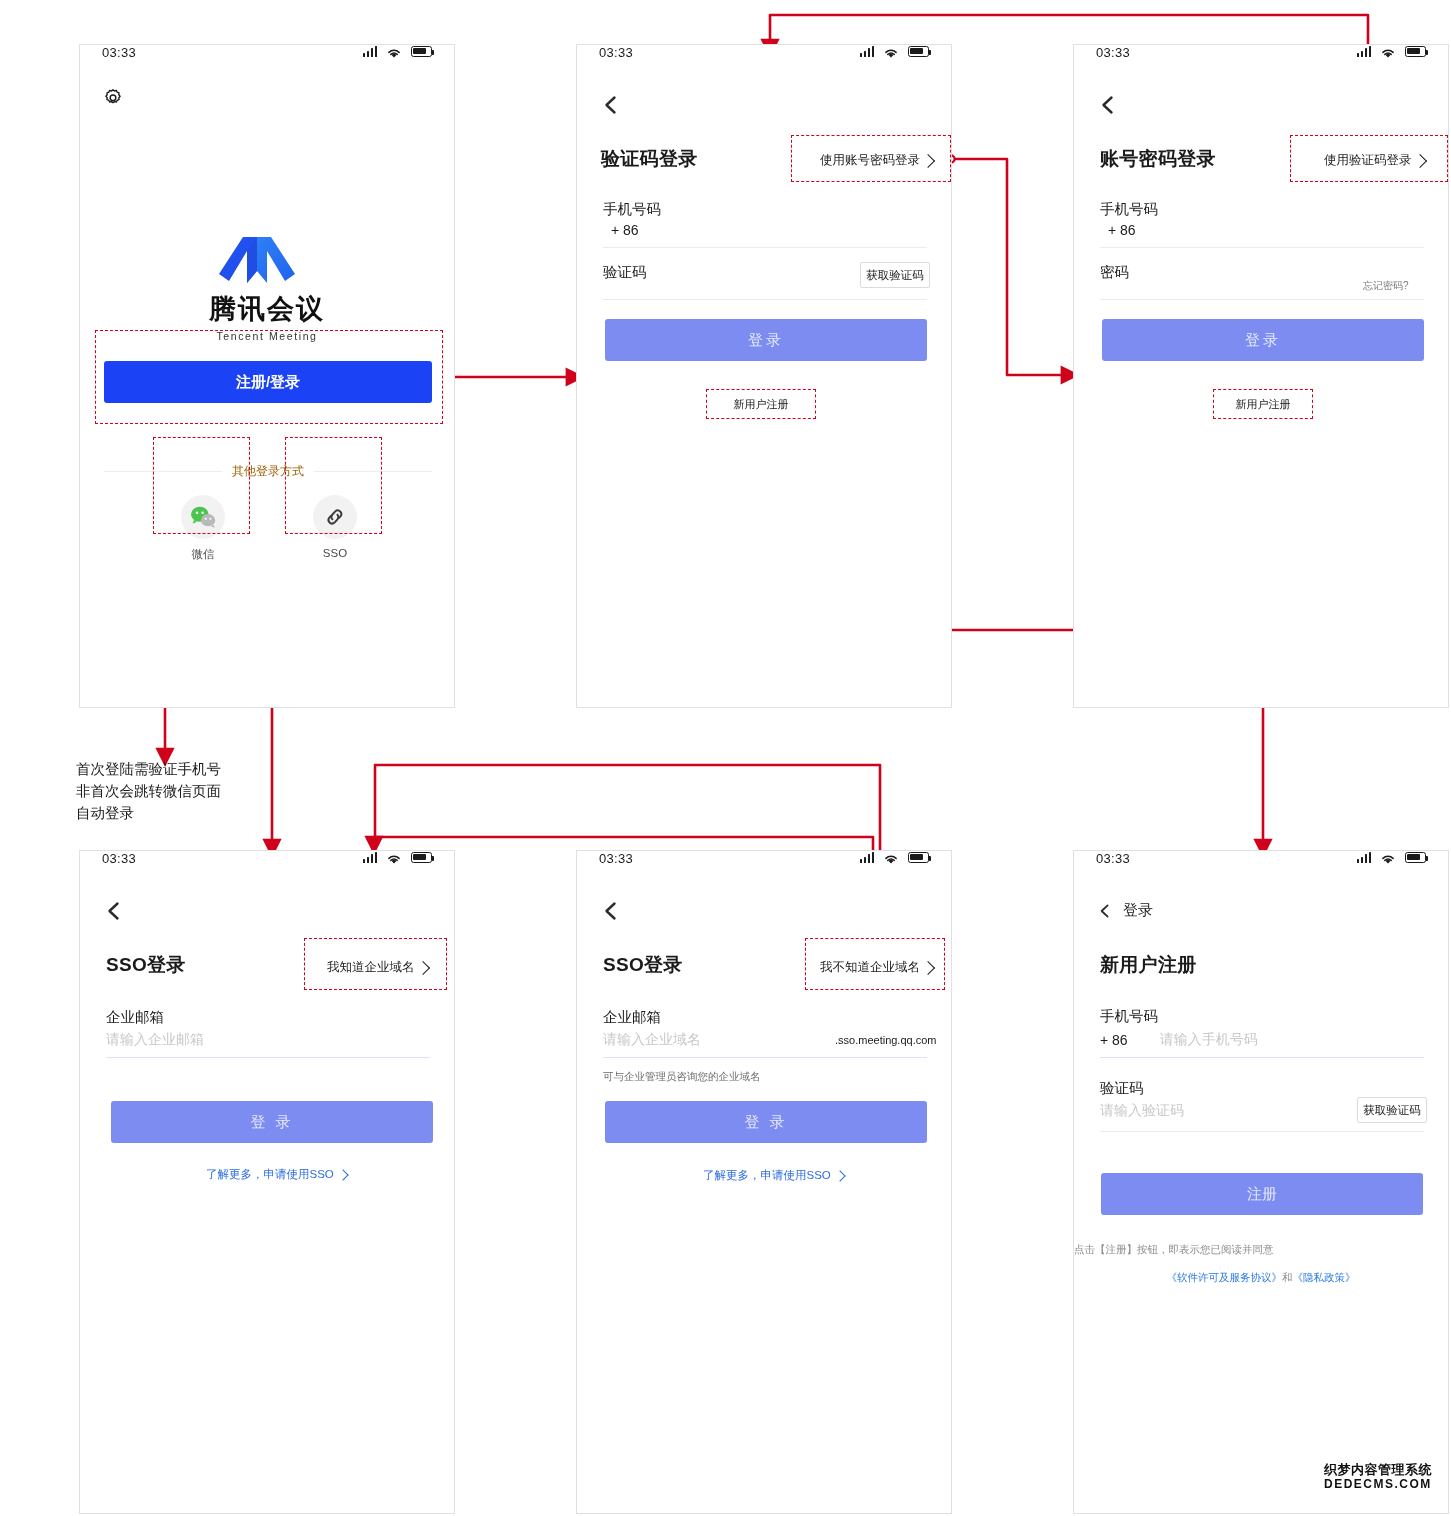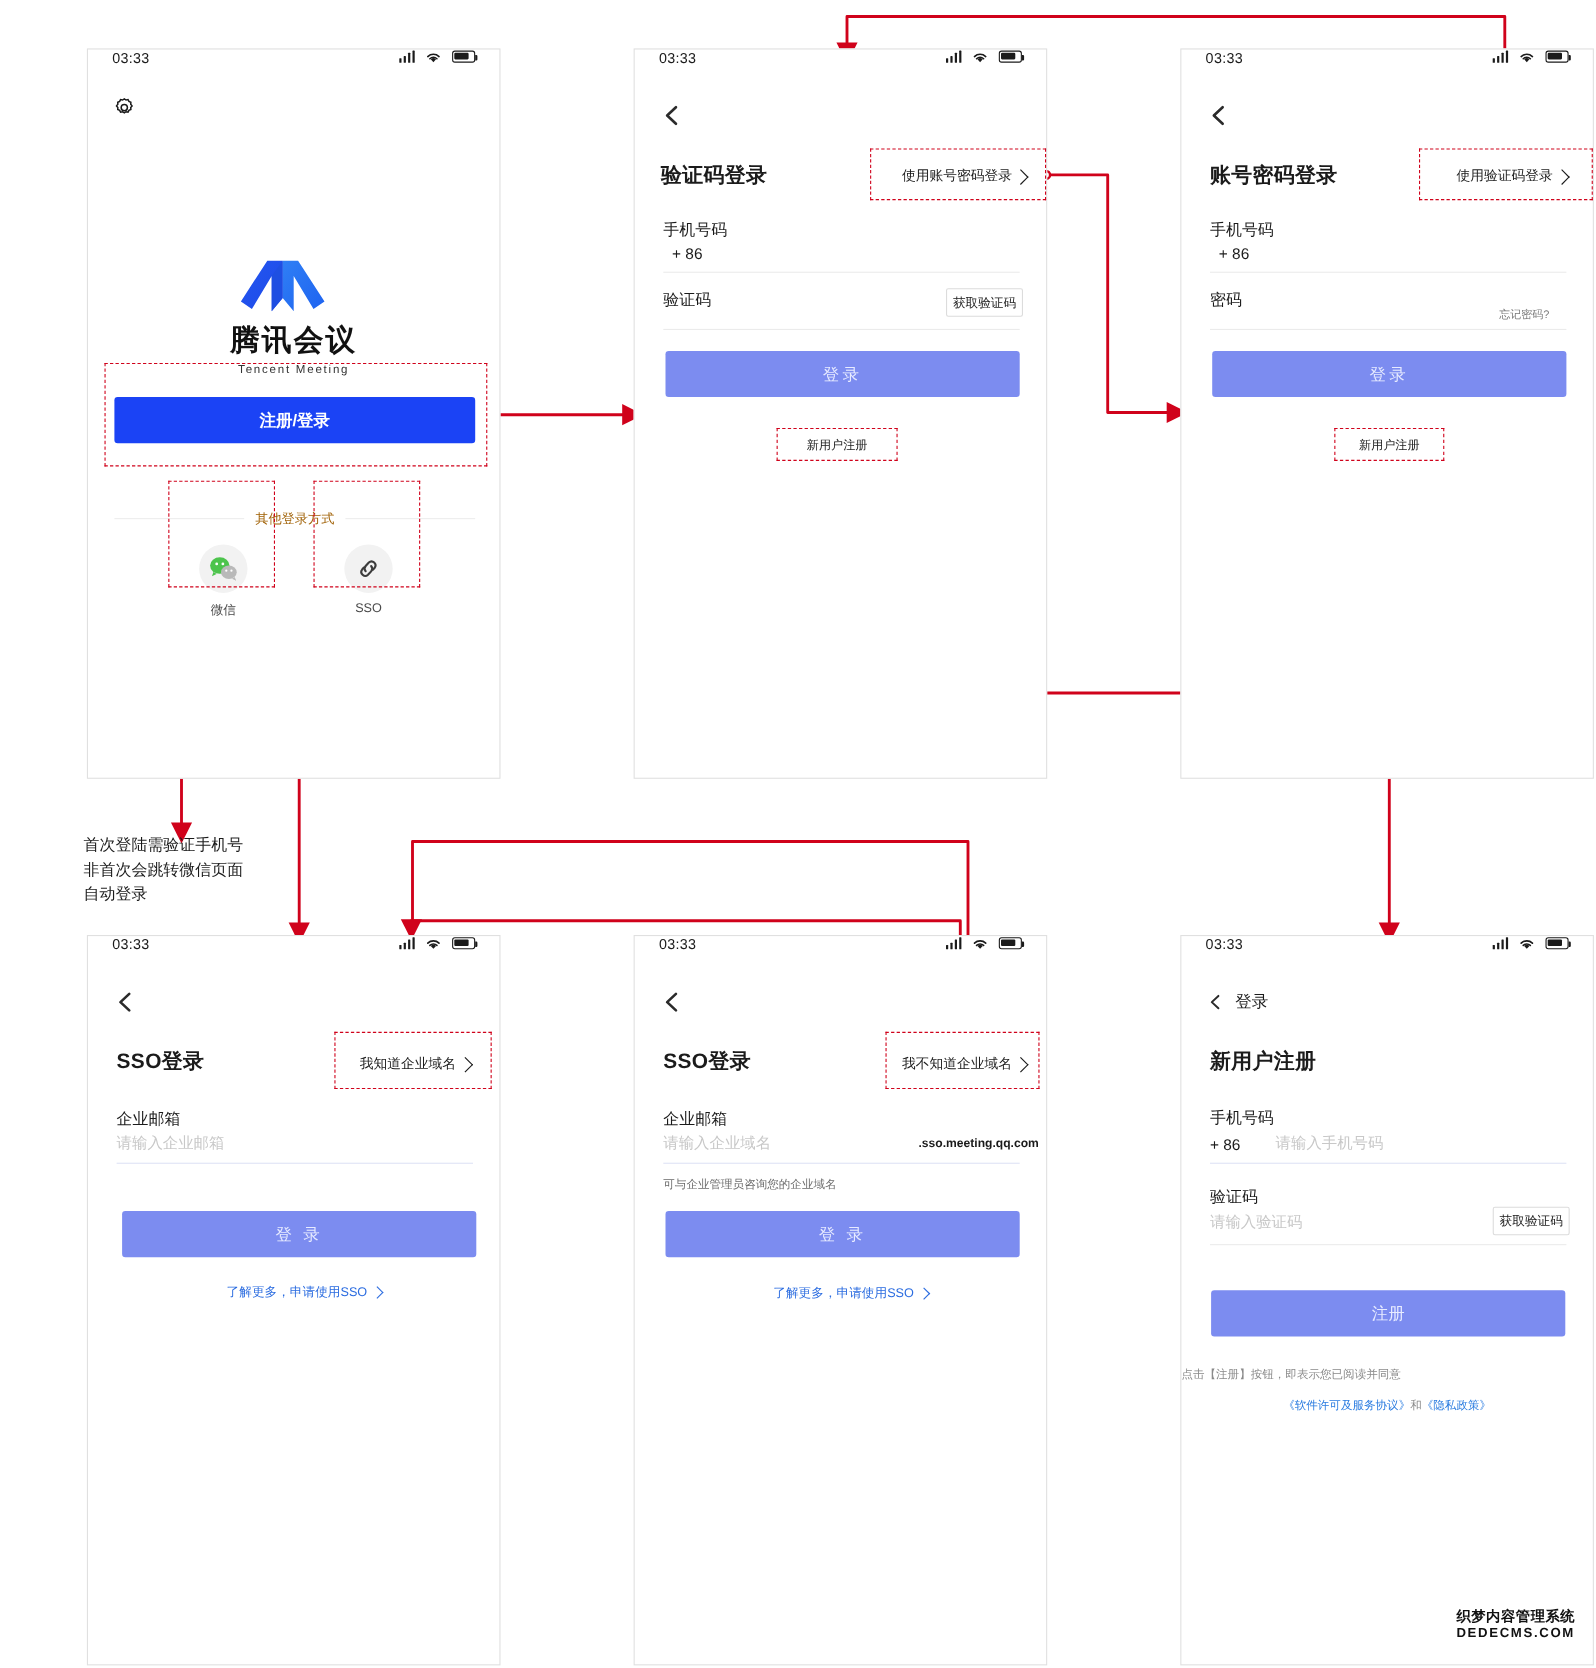--- a/index.html
+++ b/index.html
@@ -41,21 +41,21 @@
   .switch-link{position:absolute;font-size:12.5px;color:#1b1b1b;display:flex;align-items:center;gap:3px;white-space:nowrap;cursor:pointer;}
   .chev{display:inline-block;width:9px;height:9px;border-right:1.8px solid #1b1b1b;border-top:1.8px solid #1b1b1b;transform:rotate(45deg);}
 
   .fld-label{position:absolute;font-size:14.5px;color:#1b1b1b;}
   .fld-row{position:absolute;display:flex;align-items:center;}
   .fld-val{font-size:14px;color:#1b1b1b;}
   .fld-ph{font-size:14px;color:#c8c8c8;}
   .fld-line{position:absolute;height:1px;background:#ebebeb;}
   .fld-line.blue{background:#dfe3f5;}
   .small-note{position:absolute;font-size:10.5px;color:#6b6b6b;}
-  .suffix{position:absolute;font-size:11px;color:#1b1b1b;font-weight:bold;}
+  .suffix{position:absolute;font-size:11px;color:#1b1b1b;font-weight:normal;}
   .forgot{position:absolute;font-size:10px;color:#7a7a7a;cursor:pointer;}
   .getcode{position:absolute;border:1px solid #dcdcdc;border-radius:2px;font-size:11.5px;color:#1b1b1b;
            display:flex;align-items:center;justify-content:center;cursor:pointer;background:#fff;}
 
   .btn-primary{position:absolute;display:flex;align-items:center;justify-content:center;
                font-size:15px;border-radius:3px;cursor:pointer;}
   .btn-solid{background:#1b43f5;color:#fff;font-weight:bold;}
   .btn-muted{background:#7c8cf0;color:#e7ebff;letter-spacing:3px;}
 
   .divider-wrap{position:absolute;display:flex;align-items:center;gap:10px;}

